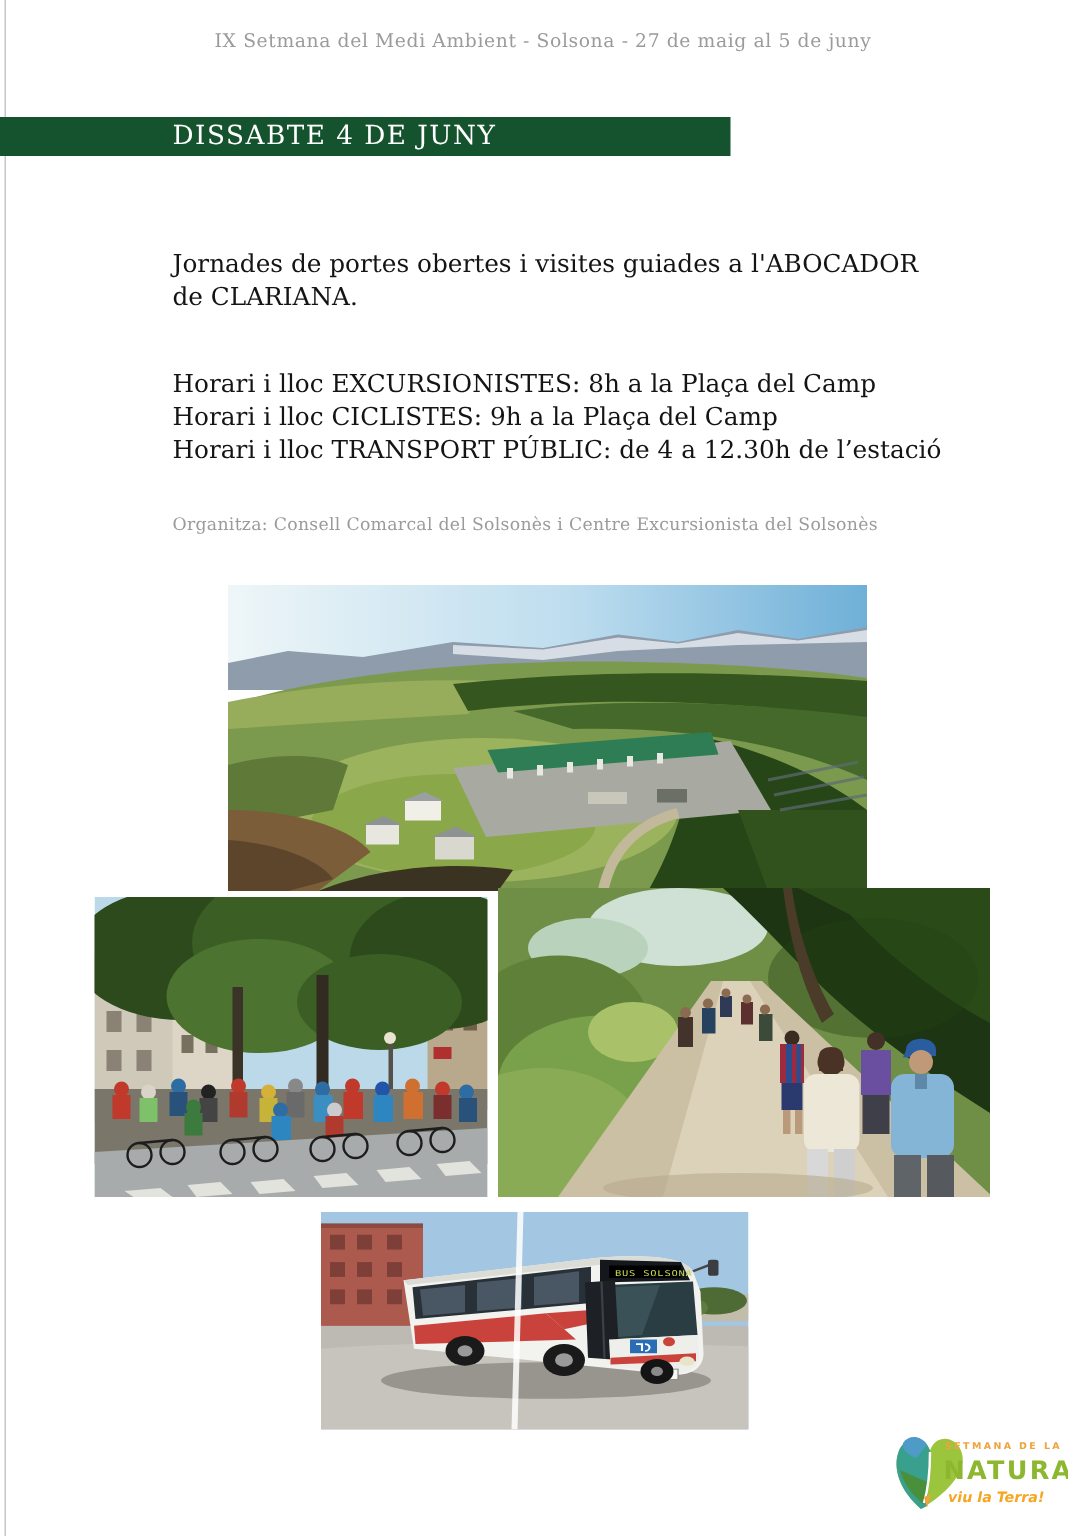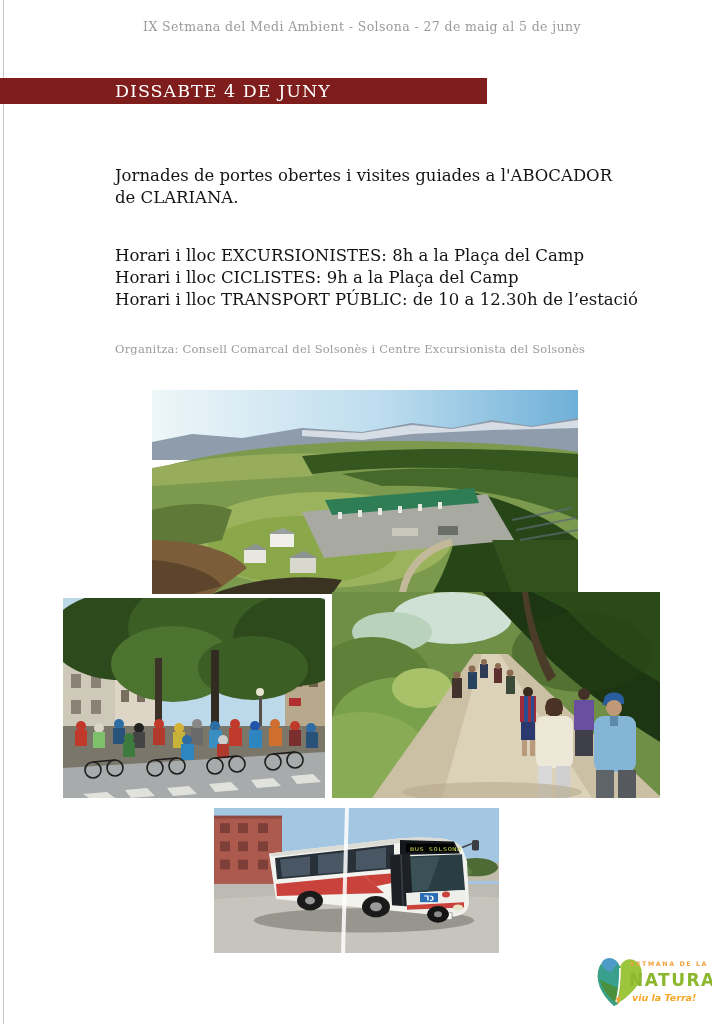--- a/index.html
+++ b/index.html
@@ -8,21 +8,21 @@
     background:#ffffff;overflow:hidden;
     font-family:"DejaVu Serif","Liberation Serif",serif;
   }
   .left-rule{position:absolute;left:3px;top:0;width:1px;height:1024px;background:#c6c6c6;}
   .doc-header{
     position:absolute;top:19px;left:0;width:724px;text-align:center;
     color:#9b9b9b;font-size:12.5px;letter-spacing:.4px;
   }
   .banner{
     position:absolute;left:0;top:78px;width:487px;height:26px;
-    background:#7f1d1d;color:#ffffff;
+    background:#14532d;color:#ffffff;
     font-size:17.5px;line-height:26px;letter-spacing:1px;
     padding-left:115px;box-sizing:border-box;white-space:nowrap;
   }
   .intro{
     position:absolute;left:115px;top:141px;color:#141414;
     font-size:16.5px;line-height:22px;white-space:nowrap;margin-top:24px;
   }
   .schedule{
     position:absolute;left:115px;top:225px;color:#141414;
     font-size:16.5px;line-height:22px;white-space:nowrap;margin-top:20px;
@@ -52,21 +52,21 @@
   <div class="banner">DISSABTE 4 DE JUNY</div>
 
   <div class="intro">
     <div>Jornades de portes obertes i visites guiades a l'ABOCADOR</div>
     <div>de CLARIANA.</div>
   </div>
 
   <div class="schedule">
     <div>Horari i lloc EXCURSIONISTES: 8h a la Plaça del Camp</div>
     <div>Horari i lloc CICLISTES: 9h a la Plaça del Camp</div>
-    <div>Horari i lloc TRANSPORT PÚBLIC: de 10 a 12.30h de l’estació</div>
+    <div>Horari i lloc TRANSPORT PÚBLIC: de 4 a 12.30h de l’estació</div>
   </div>
 
   <div class="organizer">Organitza: Consell Comarcal del Solsonès i Centre Excursionista del Solsonès</div>
 
   <div class="photo photo-aerial">
     <svg viewBox="0 0 426 204" preserveAspectRatio="none">
       <defs>
         <linearGradient id="skyA" x1="0" y1="0" x2="1" y2="0">
           <stop offset="0" stop-color="#eef6f8"></stop>
             <stop offset="0.55" stop-color="#bcdcee"></stop>

